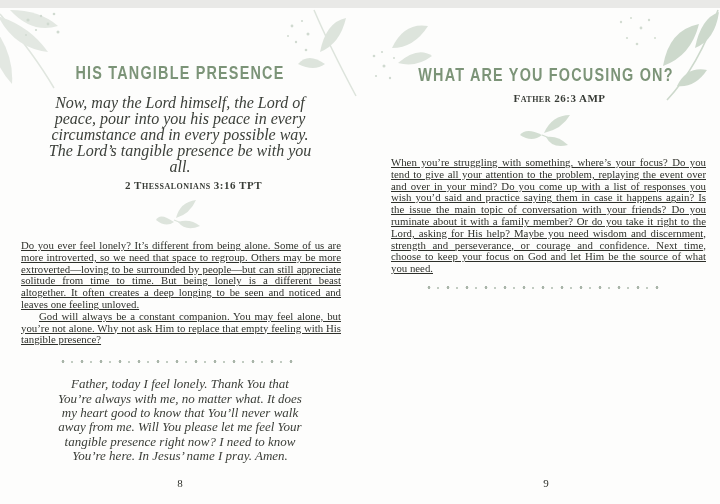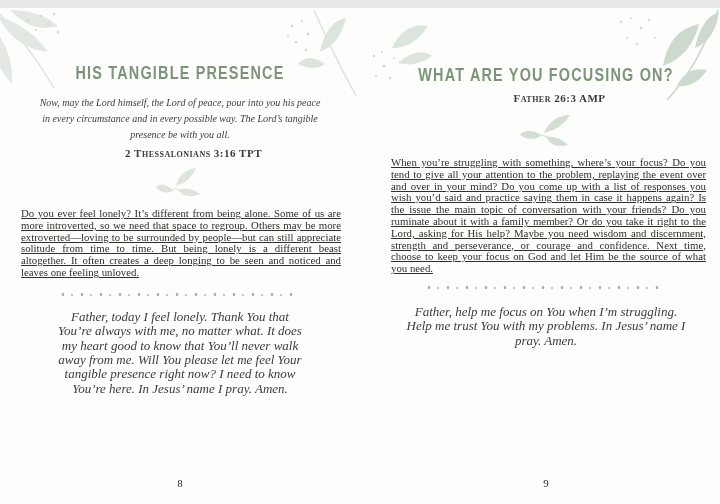--- a/index.html
+++ b/index.html
@@ -19,21 +19,21 @@
     font-weight:bold;font-size:18px;line-height:26px;
     letter-spacing:1.5px;color:#7c9478;
     transform:scaleX(.8);transform-origin:center;
     white-space:nowrap;
   }
   .page.left .title{margin-top:52px;}
   .page.right .title{margin-top:54px;}
 
   .scripture{
     margin:9px 38px 0;text-align:center;
-    font-style:italic;font-size:10px;line-height:16px;color:#3b3f39;
+    font-style:italic;font-size:16px;line-height:16px;color:#3b3f39;
   }
   .page.right .scripture{margin:9px 25px 0;}
 
   .reference{
     margin:3px 0 0;text-align:center;
     font-variant:small-caps;font-weight:bold;
     font-size:11px;line-height:14px;letter-spacing:.5px;color:#383c36;padding-left:27px;
   }
 
   .sprig{display:block;margin:6px auto 0;}
@@ -138,35 +138,35 @@
     <p class="reference">2 Thessalonians 3:16 TPT</p>
     <svg class="sprig" width="52" height="34" viewBox="0 0 52 34">
       <g fill="#dde4dc">
         <path d="M22 20 Q26 4 42 2 Q36 16 22 20 Z"></path>
         <path d="M20 24 Q6 14 2 22 Q12 30 20 24 Z"></path>
         <path d="M24 24 Q36 20 46 28 Q32 34 24 24 Z"></path>
       </g>
       <path d="M20 22 L30 26" stroke="#dde4dc" stroke-width="1.2" fill="none"></path>
     </svg>
     <p class="body-text">Do you ever feel lonely? It’s different from being alone. Some of us are more introverted, so we need that space to regroup. Others may be more extroverted—loving to be surrounded by people—but can still appreciate solitude from time to time. But being lonely is a different beast altogether. It often creates a deep longing to be seen and noticed and leaves one feeling unloved.</p>
+    <p class="body-text cont">God will always be a constant companion. You may feel alone, but you’re not alone. Why not ask Him to replace that empty feeling with His tangible presence?</p>
     <div class="divider"></div>
     <p class="prayer">Father, today I feel lonely. Thank You that You’re always with me, no matter what. It does my heart good to know that You’ll never walk away from me. Will You please let me feel Your tangible presence right now? I need to know You’re here. In Jesus’ name I pray. Amen.</p>
     <div class="pagenum">8</div>
   </section>
 
   <section class="page right">
     <h1 class="title">WHAT ARE YOU FOCUSING ON?</h1>
     <p class="reference">Father 26:3 AMP</p>
     <svg class="sprig" width="56" height="38" viewBox="0 0 56 38">
       <g fill="#d3ded2">
         <path d="M26 22 Q34 4 52 4 Q44 18 26 22 Z"></path>
         <path d="M24 24 Q8 16 2 24 Q14 32 24 24 Z"></path>
         <path d="M28 26 Q40 24 50 34 Q34 38 28 26 Z"></path>
       </g>
       <path d="M24 24 L34 28" stroke="#d3ded2" stroke-width="1.2" fill="none"></path>
     </svg>
     <p class="body-text">When you’re struggling with something, where’s your focus? Do you tend to give all your attention to the problem, replaying the event over and over in your mind? Do you come up with a list of responses you wish you’d said and practice saying them in case it happens again? Is the issue the main topic of conversation with your friends? Do you ruminate about it with a family member? Or do you take it right to the Lord, asking for His help? Maybe you need wisdom and discernment, strength and perseverance, or courage and confidence. Next time, choose to keep your focus on God and let Him be the source of what you need.</p>
     <div class="divider"></div>
-    <p class="prayer">Father, help me focus on You when I’m struggling. Help me trust You with my problems. In Jesus’ name I pray. Amen.</p>
     <div class="pagenum">9</div>
   </section>
 
 </div>
 
 </body></html>

